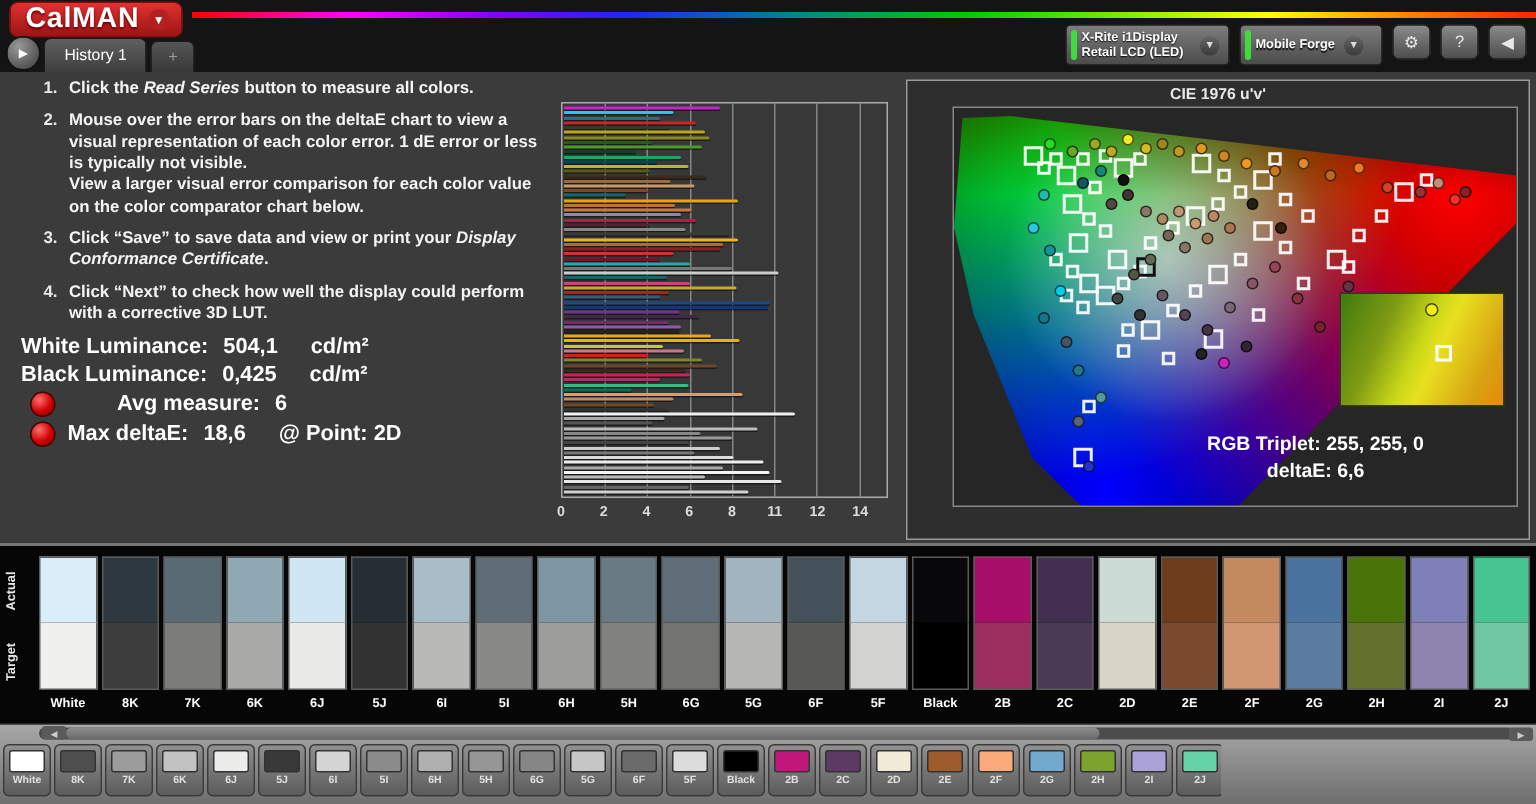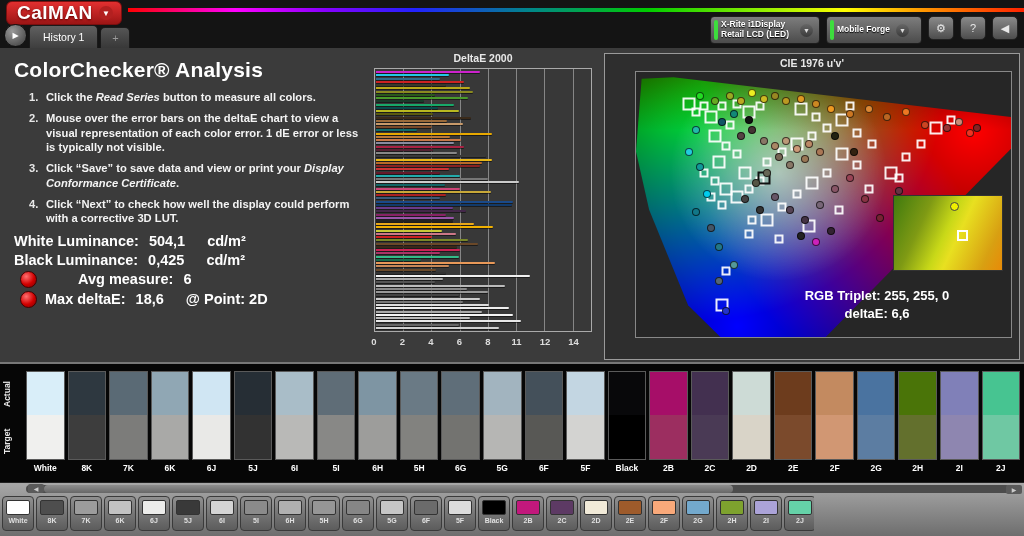--- a/index.html
+++ b/index.html
@@ -149,24 +149,23 @@
       <div id="tab-history">
           <span>History 1</span>
         </div>
       <div id="tab-add">
           <span>+</span>
         </div>
     </div>
   </div>
 
   <div id="leftpanel">
-    <div id="pagetitle">ColorChecker® Analysis</div>
     <ol id="steps">
         <li><span>Click the </span><span style="font-style: italic;">Read Series</span><span> button to measure all colors.</span></li>
-        <li><span>Mouse over the error bars on the deltaE chart to view a visual representation of each color error. 1 dE error or less is typically not visible.</span><br></li>
+        <li><span>Mouse over the error bars on the deltaE chart to view a visual representation of each color error. 1 dE error or less is typically not visible.</span><br><span>View a larger visual error comparison for each color value on the color comparator chart below.</span></li>
         <li><span>Click “Save” to save data and view or print your </span><span style="font-style: italic;">Display Conformance Certificate</span><span>.</span></li>
         <li><span>Click “Next” to check how well the display could perform with a corrective 3D LUT.</span></li>
       </ol>
     <div id="perf">
       <div class="prow r1">
         <span class="lbl">White Luminance:</span>
         <span class="val">504,1</span>
         <span class="unit">cd/m²</span>
       </div>
       <div class="prow r2">
@@ -182,21 +181,20 @@
       <div class="prow r4">
         <span class="led"></span>
         <span class="lbl">Max deltaE:</span>
         <span class="val">18,6</span>
         <span class="unit">@ Point: 2D</span>
       </div>
     </div>
   </div>
 
   <div id="dechart">
-    <div class="title">DeltaE 2000</div>
     <div id="deplot">
         <div class="degrid" style="left: 13.0719%;"></div>
         <div class="degrid" style="left: 26.1438%;"></div>
         <div class="degrid" style="left: 39.2157%;"></div>
         <div class="degrid" style="left: 52.2876%;"></div>
         <div class="degrid" style="left: 65.3595%;"></div>
         <div class="degrid" style="left: 78.4314%;"></div>
         <div class="degrid" style="left: 91.5033%;"></div>
         <div id="debars">
           <div class="debar" style="width: 48.366%; background: rgb(204, 34, 204);"></div>

